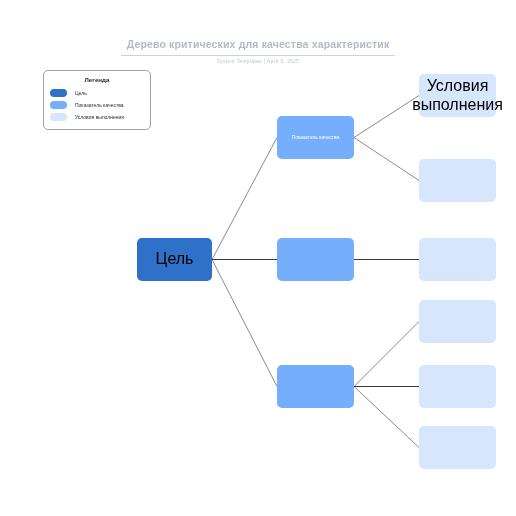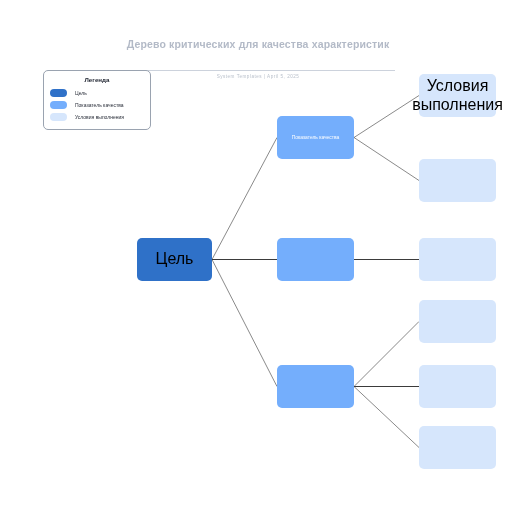--- a/index.html
+++ b/index.html
@@ -10,21 +10,21 @@
     overflow:hidden;
     position:relative;
   }
   #canvas{position:absolute;inset:0;width:516px;height:516px;}
 
   
   .header{position:absolute;left:0;top:34px;width:516px;text-align:center;}
   .title{
     font-size:10.5px;font-weight:bold;color:#b3bac7;
     letter-spacing:.15px;line-height:13px;
-    display:inline-block;padding:0 6px 19px 6px;
+    display:inline-block;padding:0 6px 4px 6px;
     border-bottom:1px solid #ccd2dc;
   }
   .subtitle{
     margin-top:3px;font-size:4.6px;color:#b9c0cb;letter-spacing:.5px;
   }
 
   
   .legend{
     position:absolute;left:43px;top:70px;width:108px;
     background:#fff;border:1px solid #9aa3b0;border-radius:5px;

